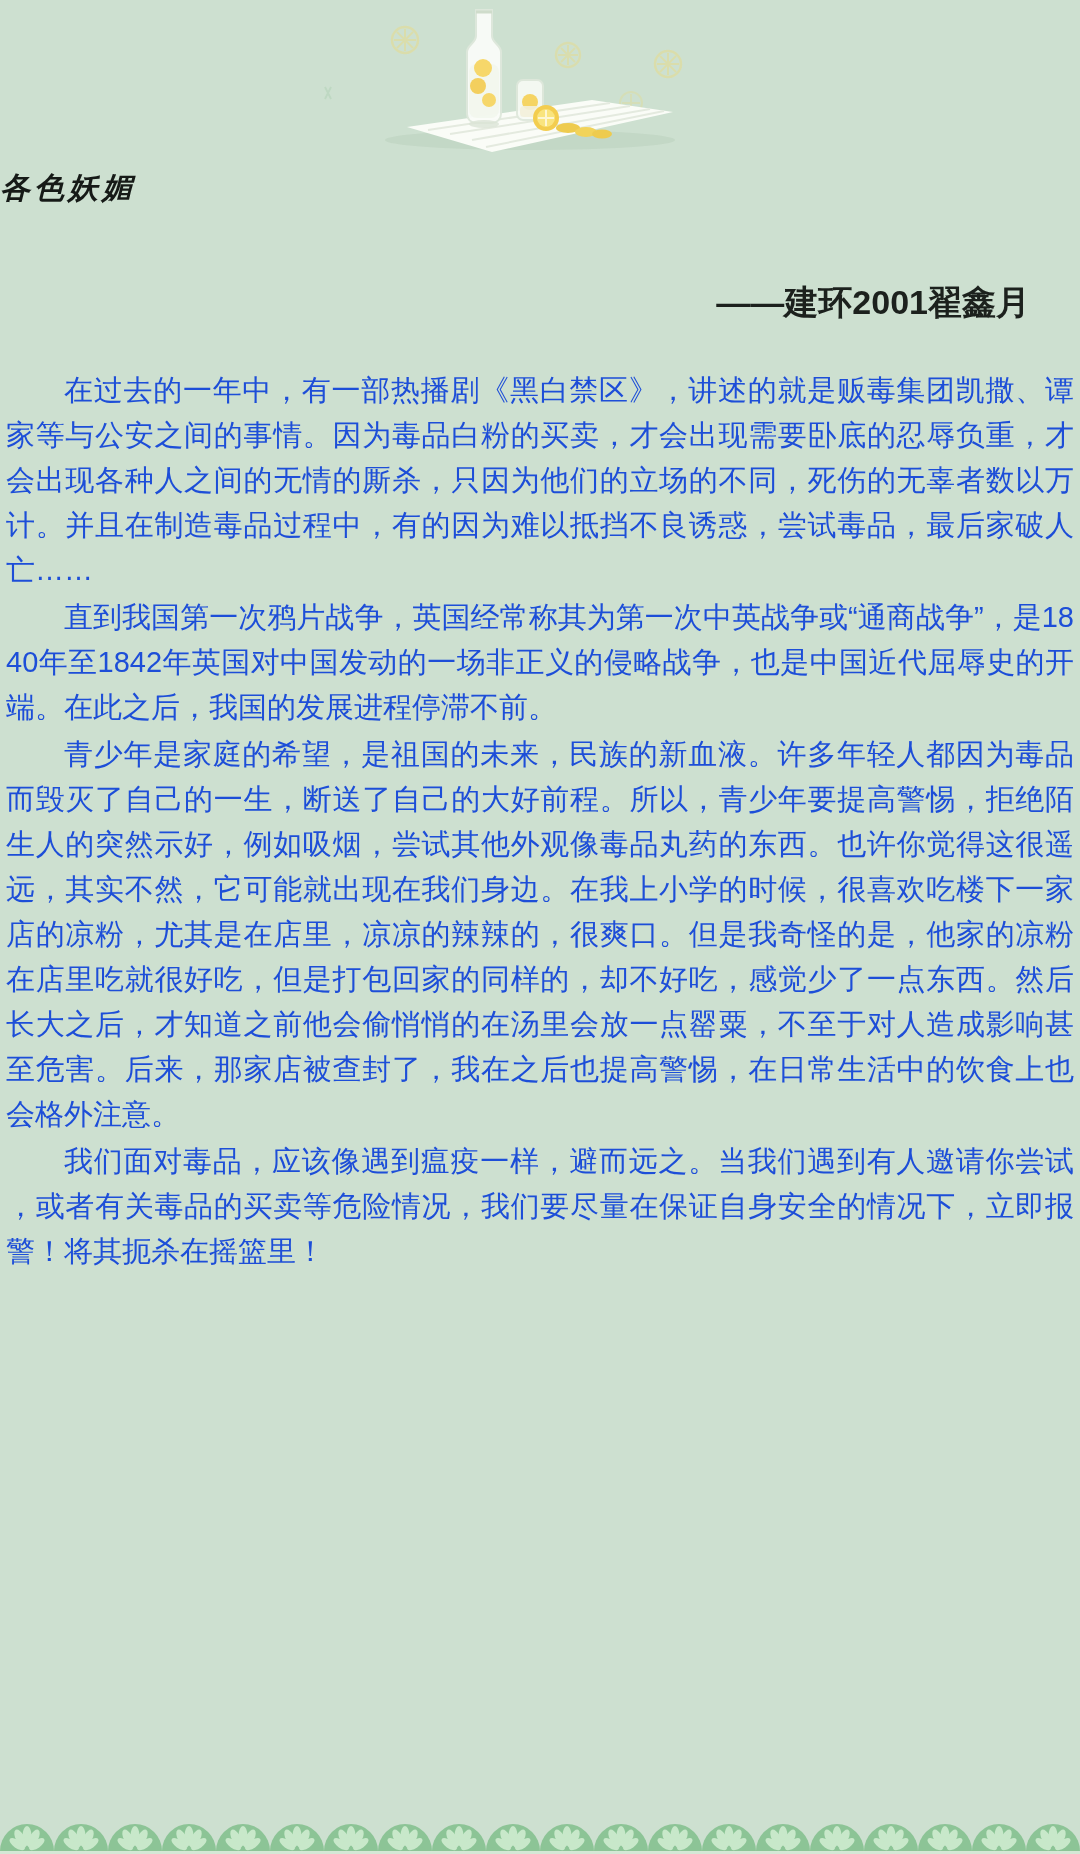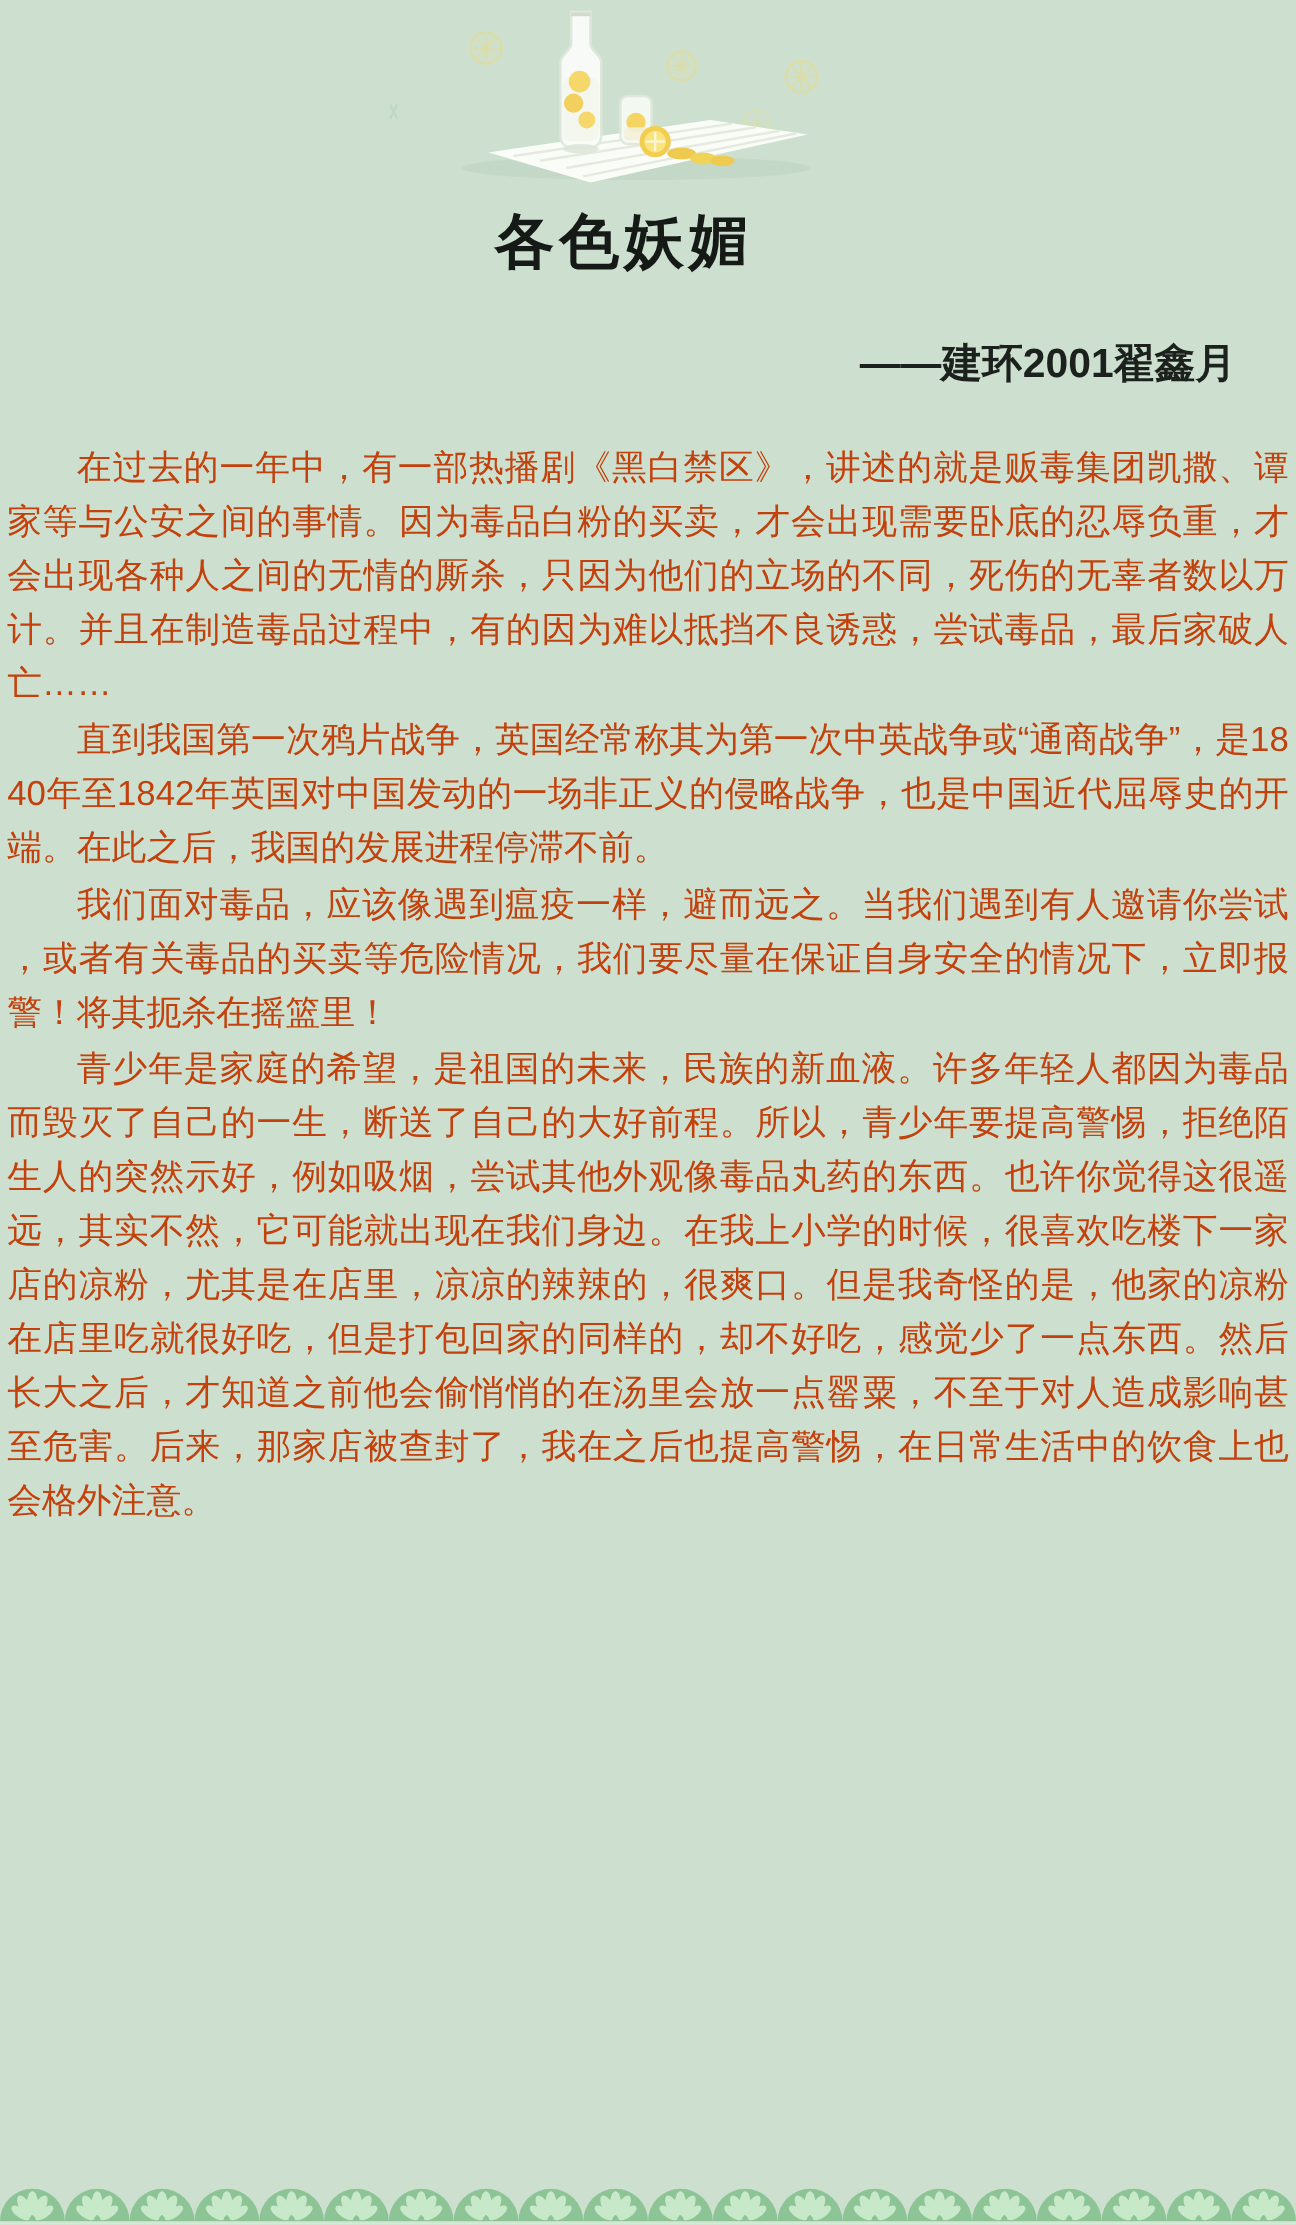--- a/index.html
+++ b/index.html
@@ -13,35 +13,35 @@
   .page{width:1080px;height:1854px;position:relative;}
 
   
   .illustration{
     position:absolute;left:300px;top:0;width:400px;height:160px;
   }
 
   
   .title{
     position:absolute;top:168px;left:0;width:1040px;
-    text-align:center;
-    font-size:50px;font-weight:700;color:#161a17;
-    letter-spacing:4px;margin:0;
+    text-align:left;
+    font-size:30px;font-weight:700;color:#161a17;
+    letter-spacing:4px;margin:0;font-style:italic;
   }
   .byline{
     position:absolute;top:268px;left:0;width:1018px;
     text-align:right;
     font-size:34px;font-weight:700;color:#1c211d;
     margin:12px;
   }
 
   
   .article{
     position:absolute;top:368px;left:6px;width:1068px;
-    font-size:29px;line-height:45px;color:#c2410c;
+    font-size:29px;line-height:45px;color:#1d4ed8;
   }
   .article p{
     margin:0 0 2px 0;
     text-indent:2em;
     text-align:justify;
     word-break:break-all;
     line-break:anywhere;
   }
 
   
@@ -131,22 +131,22 @@
     </g>
   </svg>
 
   <h1 class="title">各色妖媚</h1>
 
   <div class="byline">——建环2001翟鑫月</div>
 
   <div class="article">
     <p>在过去的一年中，有一部热播剧《黑白禁区》，讲述的就是贩毒集团凯撒、谭家等与公安之间的事情。因为毒品白粉的买卖，才会出现需要卧底的忍辱负重，才会出现各种人之间的无情的厮杀，只因为他们的立场的不同，死伤的无辜者数以万计。并且在制造毒品过程中，有的因为难以抵挡不良诱惑，尝试毒品，最后家破人亡……</p>
     <p>直到我国第一次鸦片战争，英国经常称其为第一次中英战争或“通商战争”，是1840年至1842年英国对中国发动的一场非正义的侵略战争，也是中国近代屈辱史的开端。在此之后，我国的发展进程停滞不前。</p>
+    <p>青少年是家庭的希望，是祖国的未来，民族的新血液。许多年轻人都因为毒品而毁灭了自己的一生，断送了自己的大好前程。所以，青少年要提高警惕，拒绝陌生人的突然示好，例如吸烟，尝试其他外观像毒品丸药的东西。也许你觉得这很遥远，其实不然，它可能就出现在我们身边。在我上小学的时候，很喜欢吃楼下一家店的凉粉，尤其是在店里，凉凉的辣辣的，很爽口。但是我奇怪的是，他家的凉粉在店里吃就很好吃，但是打包回家的同样的，却不好吃，感觉少了一点东西。然后长大之后，才知道之前他会偷悄悄的在汤里会放一点罂粟，不至于对人造成影响甚至危害。后来，那家店被查封了，我在之后也提高警惕，在日常生活中的饮食上也会格外注意。</p>
     <p>我们面对毒品，应该像遇到瘟疫一样，避而远之。当我们遇到有人邀请你尝试，或者有关毒品的买卖等危险情况，我们要尽量在保证自身安全的情况下，立即报警！将其扼杀在摇篮里！</p>
-    <p>青少年是家庭的希望，是祖国的未来，民族的新血液。许多年轻人都因为毒品而毁灭了自己的一生，断送了自己的大好前程。所以，青少年要提高警惕，拒绝陌生人的突然示好，例如吸烟，尝试其他外观像毒品丸药的东西。也许你觉得这很遥远，其实不然，它可能就出现在我们身边。在我上小学的时候，很喜欢吃楼下一家店的凉粉，尤其是在店里，凉凉的辣辣的，很爽口。但是我奇怪的是，他家的凉粉在店里吃就很好吃，但是打包回家的同样的，却不好吃，感觉少了一点东西。然后长大之后，才知道之前他会偷悄悄的在汤里会放一点罂粟，不至于对人造成影响甚至危害。后来，那家店被查封了，我在之后也提高警惕，在日常生活中的饮食上也会格外注意。</p>
   </div>
 
   <svg class="footer-border" viewBox="0 0 1080 34">
     <defs>
       <symbol id="scallop" overflow="visible">
         <path d="M0,31 A27,27 0 0 1 54,31 Z" fill="#8cc496"></path>
         <g fill="#c8e8ca">
           <ellipse cx="27" cy="16" rx="4.5" ry="10"></ellipse>
           <ellipse cx="27" cy="17" rx="4.5" ry="10" transform="rotate(-28 27 31)"></ellipse>
           <ellipse cx="27" cy="17" rx="4.5" ry="10" transform="rotate(28 27 31)"></ellipse>

